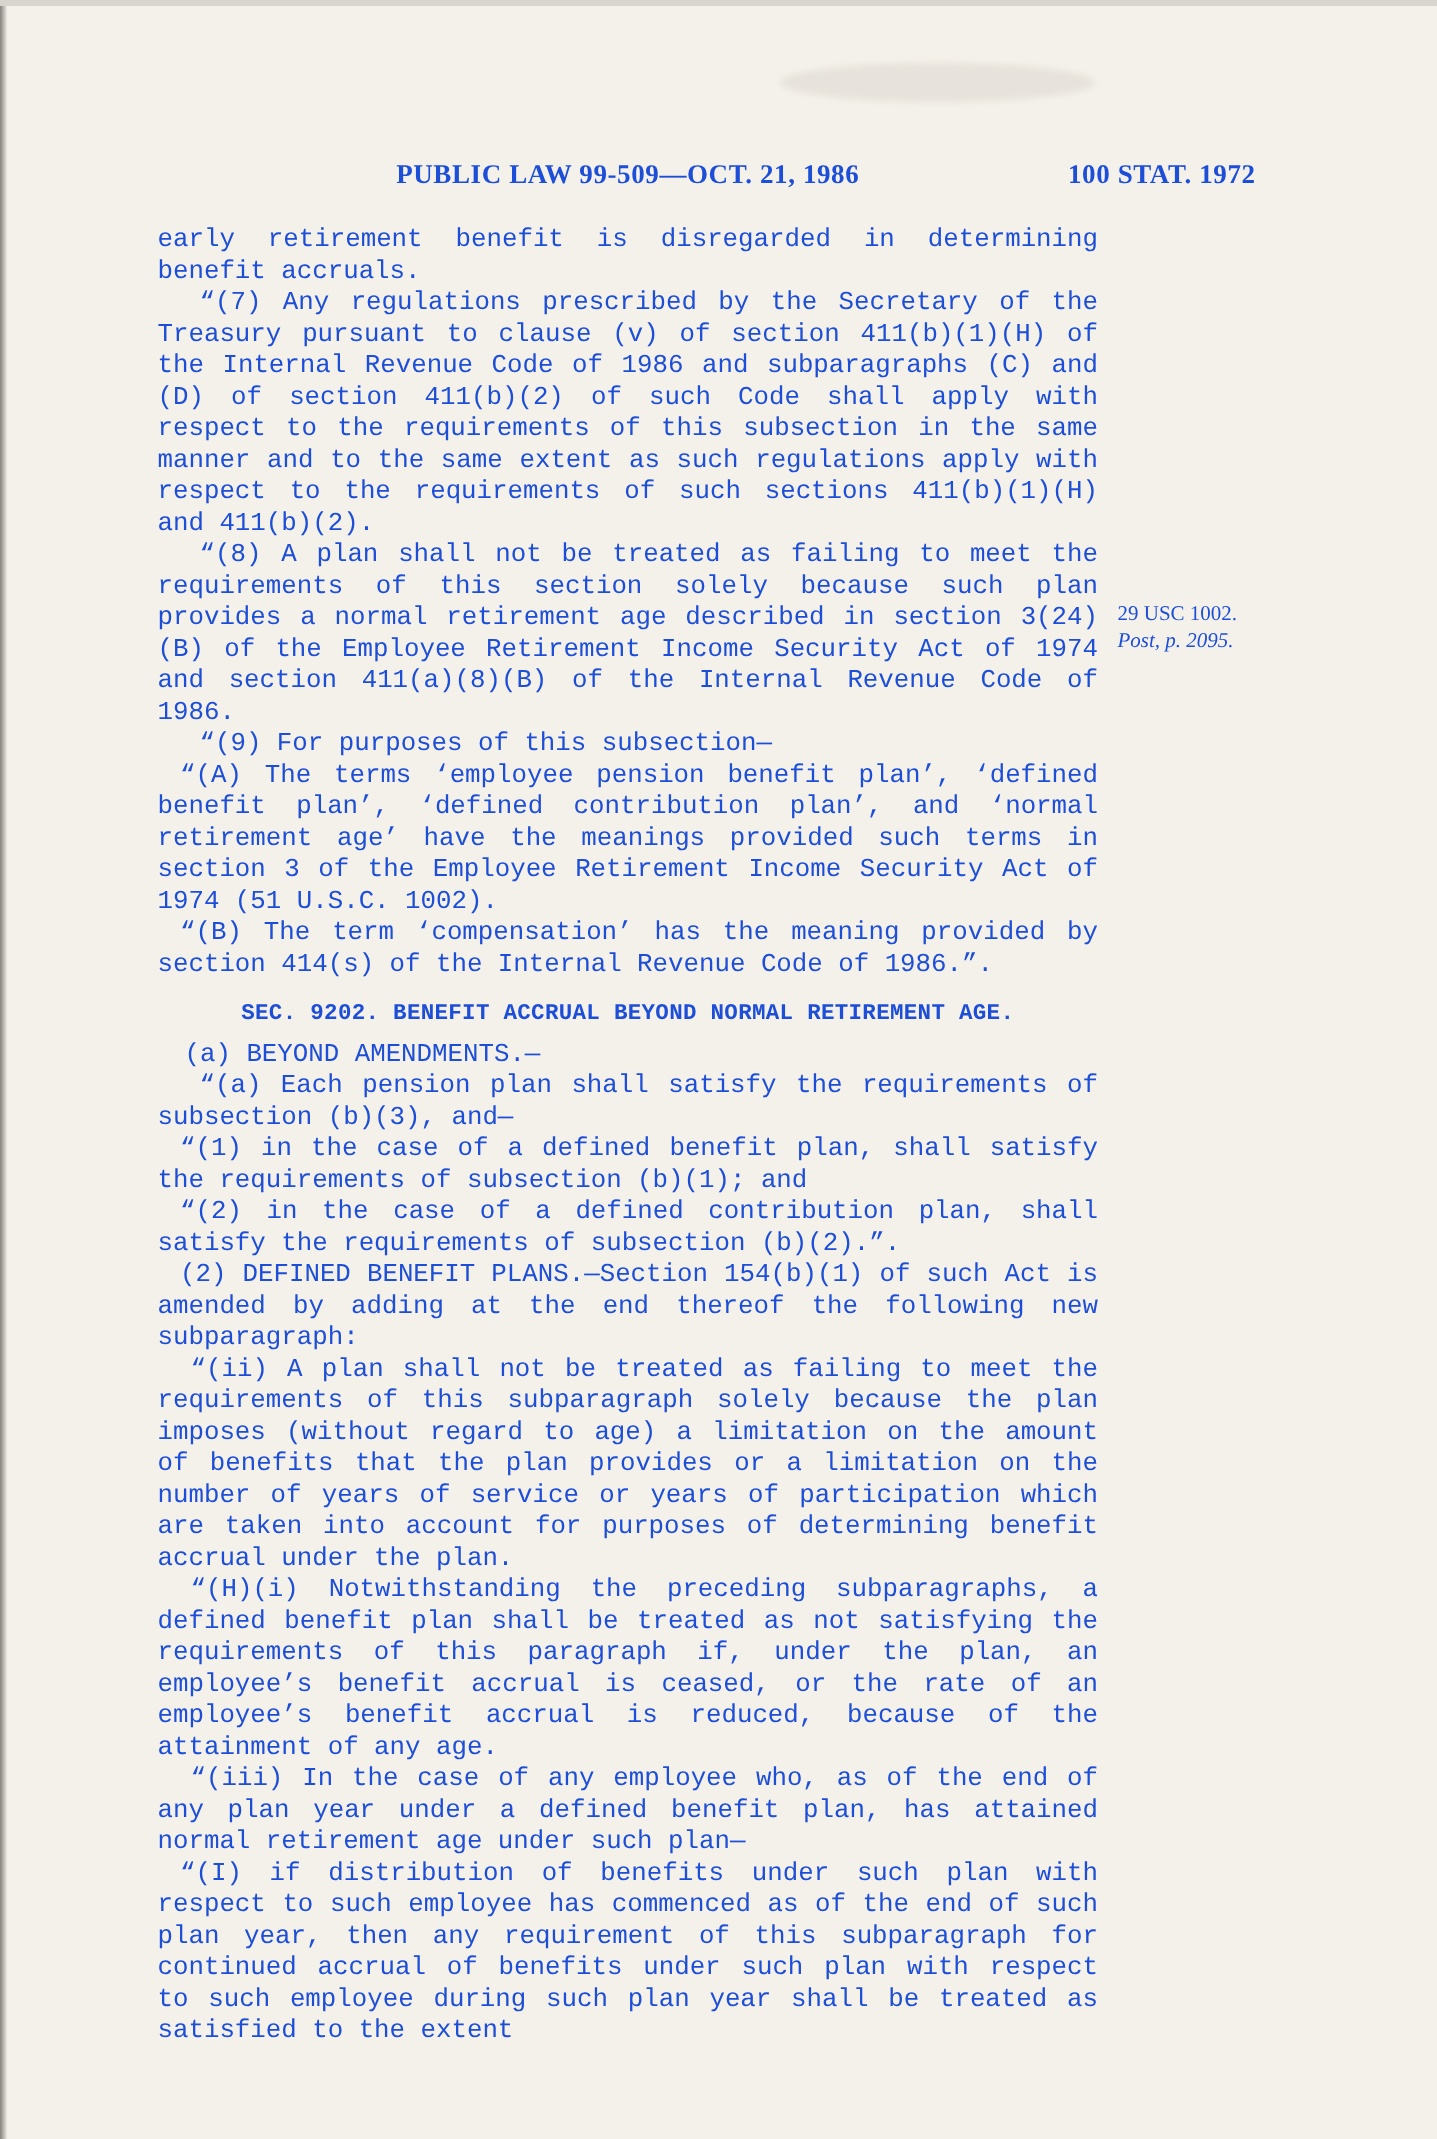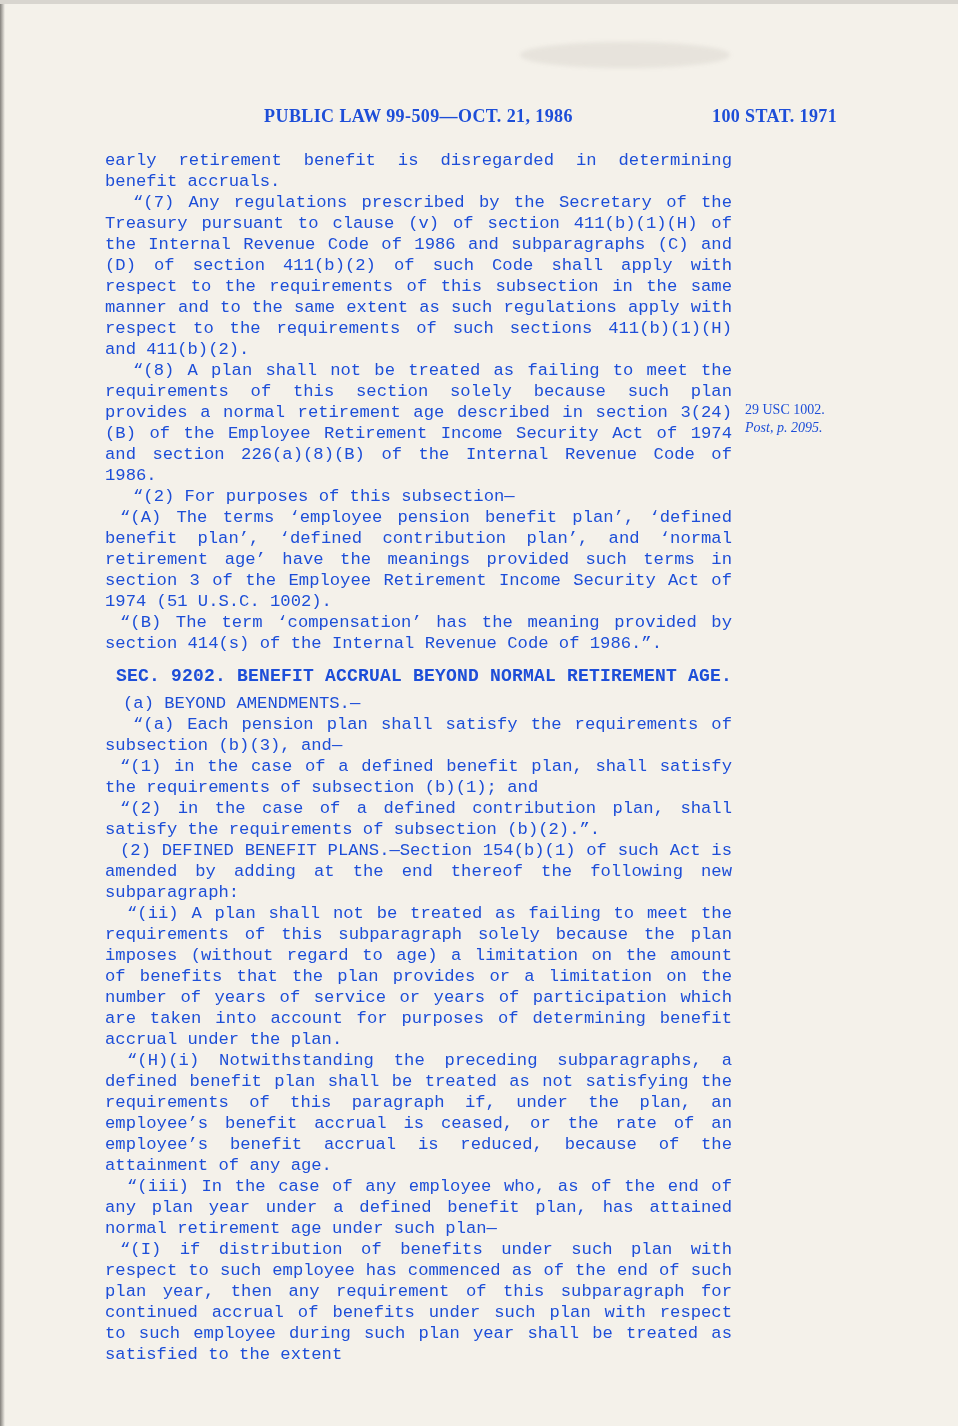--- a/index.html
+++ b/index.html
@@ -39,47 +39,47 @@
     position:absolute; left:105px; top:146px; width:627px;
     font-size:17.2px; line-height:21px; text-align:justify;
   }
   .text-col p { margin:0;font-family:Liberation Mono, monospace; }
   .p-cont { text-indent:0; }
   .p-ind  { text-indent:28px; }
   .p-ind2 { text-indent:22px; }
   .p-sub  { margin-left:43px; text-indent:15px; }
   .p-a    { text-indent:18px; }
   .p-heading {
-    font-weight:bold; font-size:18px; line-height:20px;
+    font-weight:bold; font-size:15px; line-height:20px;
     margin-top:12px !important; margin-bottom:7px !important;
-    text-indent:0; text-align:right; letter-spacing:0.2px;
+    text-indent:0; text-align:center; letter-spacing:0.2px;
   }
 
   .margin-note {
     position:absolute; left:745px; top:397px; width:130px;
     font-size:14px; line-height:18px; text-align:left;
   }
   .margin-note .ital { font-style:italic; }
 </style>
 </head>
 <body>
 
 <div class="page">
 
   <div class="scan-edge-left"></div>
   <div class="scan-smudge-top"></div>
 
   <div class="header-law">PUBLIC LAW 99-509—OCT. 21, 1986</div>
-  <div class="header-stat">100 STAT. 1971</div>
+  <div class="header-stat">100 STAT. 1972</div>
 
   <div class="text-col">
     <p class="p-cont">early retirement benefit is disregarded in determining benefit accruals.</p>
     <p class="p-ind">“(7) Any regulations prescribed by the Secretary of the Treasury pursuant to clause (v) of section 411(b)(1)(H) of the Internal Revenue Code of 1986 and subparagraphs (C) and (D) of section 411(b)(2) of such Code shall apply with respect to the requirements of this subsection in the same manner and to the same extent as such regulations apply with respect to the requirements of such sections 411(b)(1)(H) and 411(b)(2).</p>
-    <p class="p-ind">“(8) A plan shall not be treated as failing to meet the requirements of this section solely because such plan provides a normal retirement age described in section 3(24)(B) of the Employee Retirement Income Security Act of 1974 and section 226(a)(8)(B) of the Internal Revenue Code of 1986.</p>
-    <p class="p-ind">“(2) For purposes of this subsection—</p>
+    <p class="p-ind">“(8) A plan shall not be treated as failing to meet the requirements of this section solely because such plan provides a normal retirement age described in section 3(24)(B) of the Employee Retirement Income Security Act of 1974 and section 411(a)(8)(B) of the Internal Revenue Code of 1986.</p>
+    <p class="p-ind">“(9) For purposes of this subsection—</p>
     <p class="p-sub">“(A) The terms ‘employee pension benefit plan’, ‘defined benefit plan’, ‘defined contribution plan’, and ‘normal retirement age’ have the meanings provided such terms in section 3 of the Employee Retirement Income Security Act of 1974 (51 U.S.C. 1002).</p>
     <p class="p-sub">“(B) The term ‘compensation’ has the meaning provided by section 414(s) of the Internal Revenue Code of 1986.”.</p>
     <p class="p-heading">SEC. 9202. BENEFIT ACCRUAL BEYOND NORMAL RETIREMENT AGE.</p>
     <p class="p-a">(a) BEYOND AMENDMENTS.—</p>
     <p class="p-ind">“(a) Each pension plan shall satisfy the requirements of subsection (b)(3), and—</p>
     <p class="p-sub">“(1) in the case of a defined benefit plan, shall satisfy the requirements of subsection (b)(1); and</p>
     <p class="p-sub">“(2) in the case of a defined contribution plan, shall satisfy the requirements of subsection (b)(2).”.</p>
     <p class="p-sub">(2) DEFINED BENEFIT PLANS.—Section 154(b)(1) of such Act is amended by adding at the end thereof the following new subparagraph:</p>
     <p class="p-ind2">“(ii) A plan shall not be treated as failing to meet the requirements of this subparagraph solely because the plan imposes (without regard to age) a limitation on the amount of benefits that the plan provides or a limitation on the number of years of service or years of participation which are taken into account for purposes of determining benefit accrual under the plan.</p>
     <p class="p-ind2">“(H)(i) Notwithstanding the preceding subparagraphs, a defined benefit plan shall be treated as not satisfying the requirements of this paragraph if, under the plan, an employee’s benefit accrual is ceased, or the rate of an employee’s benefit accrual is reduced, because of the attainment of any age.</p>

